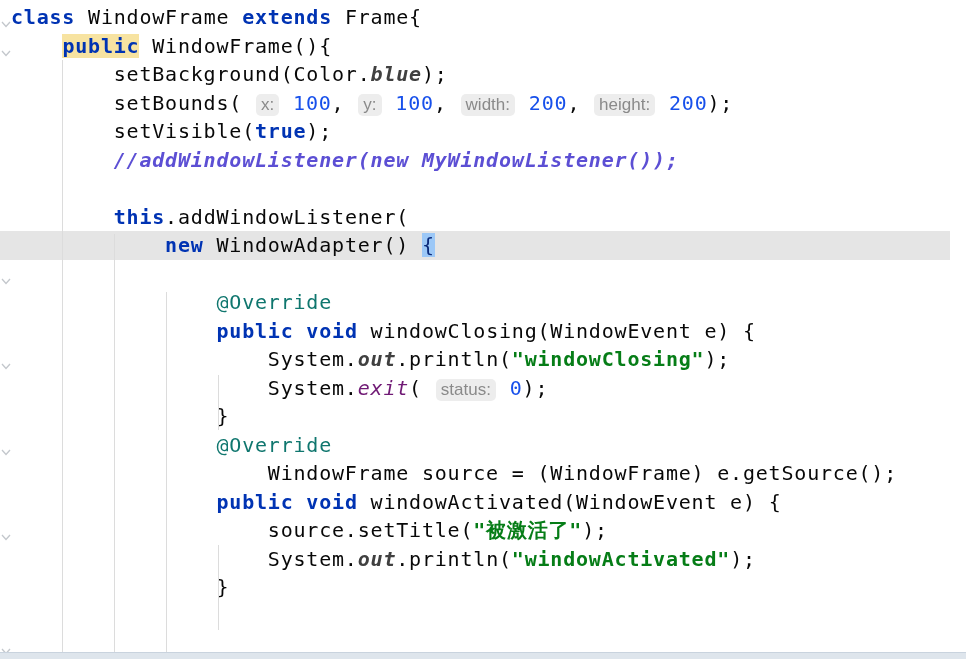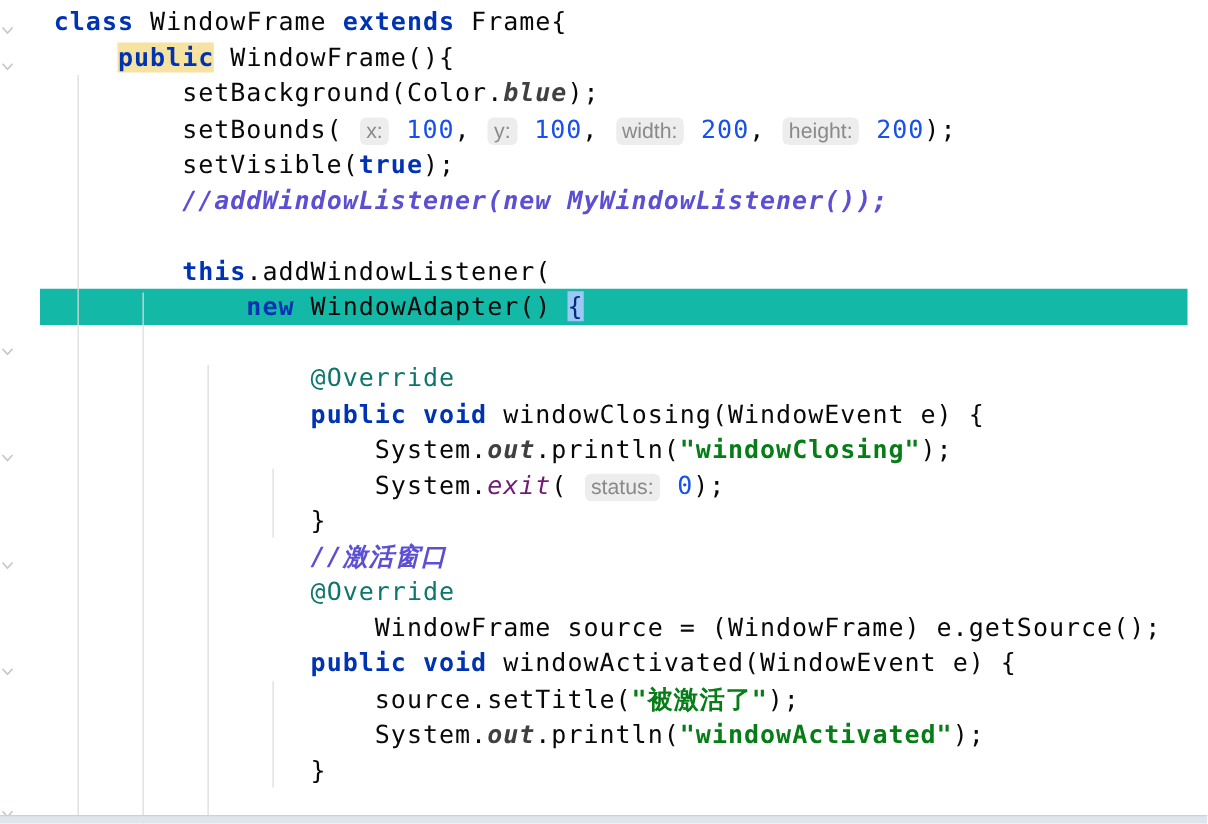--- a/index.html
+++ b/index.html
@@ -19,30 +19,29 @@
     font-size: 20px;
     letter-spacing: 0.8px;
     color: #080808;
   }
   #code-lines {
     position: absolute;
     top: 3px;
     left: 0;
     right: 16px;
     z-index: 1;
-    margin-left: 32px;
   }
   .line {
     height: 28.5px;
     line-height: 28.5px;
     padding-left: 11px;
     white-space: pre;
   }
   .line.caret {
-    background: #14b8a6;
+    background: #e5e5e5;
   }
   .tk-pl  { color: #080808; }
   .tk-kw  { color: #0033b3; font-weight: bold; }
   .tk-kwhl{ color: #0033b3; font-weight: bold; background: #f7e3a1; }
   .tk-num { color: #1750eb; }
   .tk-str { color: #067d17; font-weight: bold; }
   .tk-cmt { color: #5c4fd4; font-weight: bold; font-style: italic; }
   .tk-ann { color: #0f766e; }
   .tk-sf  { color: #404040; font-weight: bold; font-style: italic; }
   .tk-sm  { color: #701a75; font-style: italic; }
@@ -95,21 +94,20 @@
       <div class="line"><span class="tk-pl">        </span><span class="tk-cmt">//addWindowListener(new MyWindowListener());</span></div>
       <div class="line"></div>
       <div class="line"><span class="tk-pl">        </span><span class="tk-kw">this</span><span class="tk-pl">.addWindowListener(</span></div>
       <div class="line caret"><span class="tk-pl">            </span><span class="tk-kw">new</span><span class="tk-pl"> WindowAdapter() </span><span class="tk-brhl">{</span></div>
       <div class="line"><span class="tk-pl">                </span></div>
       <div class="line"><span class="tk-pl">                </span><span class="tk-ann">@Override</span></div>
       <div class="line"><span class="tk-pl">                </span><span class="tk-kw">public</span><span class="tk-pl"> </span><span class="tk-kw">void</span><span class="tk-pl"> windowClosing(WindowEvent e) {</span></div>
       <div class="line"><span class="tk-pl">                    System.</span><span class="tk-sf">out</span><span class="tk-pl">.println(</span><span class="tk-str">"windowClosing"</span><span class="tk-pl">);</span></div>
       <div class="line"><span class="tk-pl">                    System.</span><span class="tk-sm">exit</span><span class="tk-pl">( </span><span class="tk-hint">status:</span><span class="tk-pl"> </span><span class="tk-num">0</span><span class="tk-pl">);</span></div>
       <div class="line"><span class="tk-pl">                }</span></div>
-      <div class="line"><span class="tk-pl">                </span><span class="tk-cmt">//激活窗口</span></div>
       <div class="line"><span class="tk-pl">                </span><span class="tk-ann">@Override</span></div>
       <div class="line"><span class="tk-pl">                    WindowFrame source = (WindowFrame) e.getSource();</span></div>
       <div class="line"><span class="tk-pl">                </span><span class="tk-kw">public</span><span class="tk-pl"> </span><span class="tk-kw">void</span><span class="tk-pl"> windowActivated(WindowEvent e) {</span></div>
       <div class="line"><span class="tk-pl">                    source.setTitle(</span><span class="tk-str">"被激活了"</span><span class="tk-pl">);</span></div>
       <div class="line"><span class="tk-pl">                    System.</span><span class="tk-sf">out</span><span class="tk-pl">.println(</span><span class="tk-str">"windowActivated"</span><span class="tk-pl">);</span></div>
       <div class="line"><span class="tk-pl">                }</span></div>
     </div>
   <div id="guides">
       <div class="guide" style="left: 62px; top: 60px; height: 599px;"></div>
       <div class="guide" style="left: 114px; top: 234px; height: 425px;"></div>

